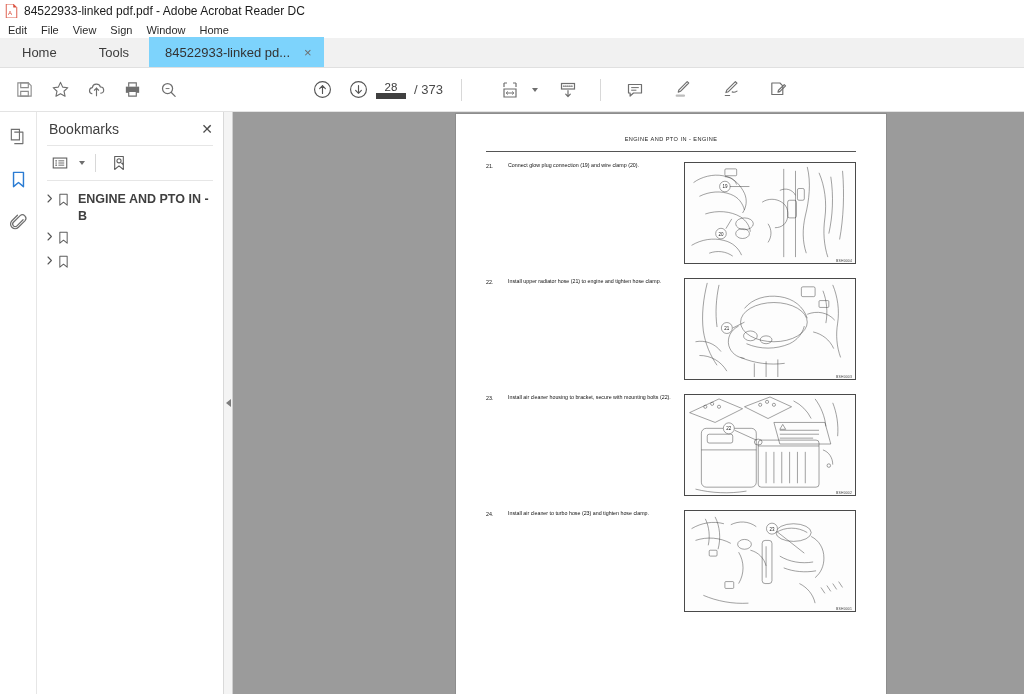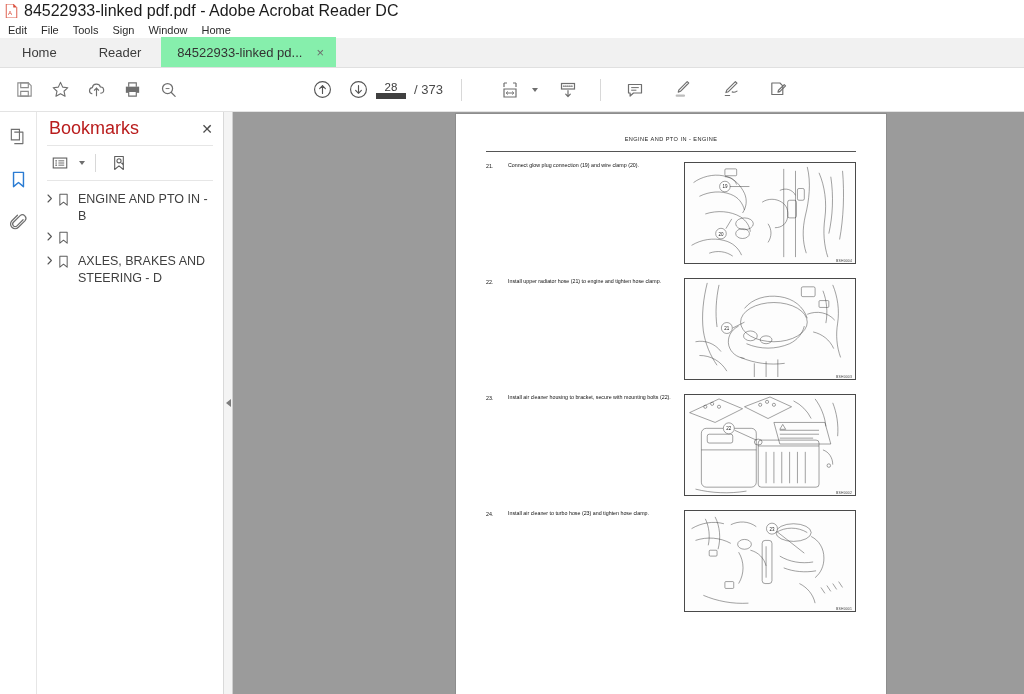--- a/index.html
+++ b/index.html
@@ -10,21 +10,21 @@
     overflow: hidden;
   }
   body { position: relative; }
 
   
   .titlebar {
     height: 21px; display: flex; align-items: center;
     padding-left: 5px; background: #ffffff;
   }
   .app-icon { width: 13px; height: 14px; margin-right: 6px; flex: 0 0 auto; }
-  .title-text { font-size: 16px; color: #1b1b1b; white-space: nowrap; text-align: right; }
+  .title-text { font-size: 12px; color: #1b1b1b; white-space: nowrap; text-align: right; }
 
   
   .menubar {
     height: 17px; display: flex; align-items: center;
     padding-left: 8px; background: #ffffff; gap: 14px;
   }
   .menu-item { font-size: 11px; color: #2b2b2b; cursor: default; }
 
   
   .tabstrip {
@@ -32,21 +32,21 @@
     border-bottom: 1px solid #e0e0e0; position: relative; text-align: right;
   }
   .tab {
     height: 30px; display: flex; align-items: center; justify-content: center;
     font-size: 13px; color: #3c3c3c; padding: 0 20px; white-space: nowrap;
     cursor: default;
   }
   .tab.home { padding: 0 22px; }
   .tab.tools { padding: 0 20px; }
   .tab.doc {
-    background: #86efac; padding: 0 12px 0 16px; min-width: 140px;
+    background: #7dd3fc; padding: 0 12px 0 16px; min-width: 140px;
     position: relative; color: #333;
   }
   .tab-close {
     margin-left: 14px; font-size: 13px; color: #6b6b6b; line-height: 1;
     cursor: pointer;
   }
 
   
   .toolbar {
     height: 44px; background: #ffffff; border-bottom: 1px solid #e3e3e3;
@@ -98,21 +98,21 @@
   .rail-btn.active { position: relative; }
 
   
   .panel {
     width: 187px; background: #ffffff; border-right: 1px solid #d9d9d9;
     display: flex; flex-direction: column; flex: 0 0 auto;
   }
   .panel-head {
     height: 33px; display: flex; align-items: center; padding: 0 10px 0 12px;
   }
-  .panel-title { font-size: 18px; color: #b91c1c; flex: 1; }
+  .panel-title { font-size: 14px; color: #404040; flex: 1; }
   .panel-close { font-size: 14px; color: #4b4b4b; cursor: pointer; line-height: 1; }
   .panel-divider { height: 1px; background: #e6e6e6; margin: 0 10px; }
   .panel-tools {
     height: 34px; display: flex; align-items: center; padding-left: 10px; gap: 2px;
   }
   .ptool {
     width: 26px; height: 24px; display: flex; align-items: center;
     justify-content: center; cursor: pointer;
   }
   .ptool-sep { width: 1px; height: 18px; background: #d8d8d8; margin: 0 8px; }
@@ -120,21 +120,21 @@
   .bm-item {
     display: flex; align-items: flex-start; padding: 2px 8px 2px 5px;
     cursor: pointer;
   }
   .bm-expander {
     width: 16px; flex: 0 0 auto; display: flex; align-items: flex-start;
     justify-content: center; padding-top: 3px; cursor: pointer;
   }
   .bm-icon { width: 17px; flex: 0 0 auto; padding-top: 2px; }
   .bm-label {
-    font-size: 12.5px; color: #3f3f3f; line-height: 17px; padding-left: 3px;
+    font-size: 12.5px; color: #3f3f3f; line-height: 17px; padding-left: 3px; font-weight: bold;
   }
 
   
   .collapse-handle {
     width: 9px; background: #f4f4f4; border-right: 1px solid #cfcfcf;
     display: flex; align-items: center; justify-content: center; flex: 0 0 auto;
     cursor: pointer;
   }
   .collapse-tri {
     width: 0; height: 0; border-top: 4.5px solid transparent;
@@ -186,29 +186,29 @@
       <path d="M9 0l4 4H9z" fill="#d94a38"></path>
       <text x="3" y="12" font-size="7" fill="#d94a38" font-family="Liberation Sans">A</text>
     </svg>
   </span>
   <span class="title-text">84522933-linked pdf.pdf - Adobe Acrobat Reader DC</span>
 </div>
 
 <div class="menubar">
   <span class="menu-item">Edit</span>
   <span class="menu-item">File</span>
-  <span class="menu-item">Tools</span>
+  <span class="menu-item">View</span>
   <span class="menu-item">Sign</span>
   <span class="menu-item">Window</span>
   <span class="menu-item">Home</span>
 </div>
 
 <div class="tabstrip">
   <div class="tab home">Home</div>
-  <div class="tab tools">Reader</div>
+  <div class="tab tools">Tools</div>
   <div class="tab doc">
     <span>84522933-linked pd...</span>
     <span class="tab-close">×</span>
   </div>
 </div>
 
 <div class="toolbar">
 
   <div class="tb-group" style="margin-left:6px;">
     <div class="tb-btn">
@@ -391,21 +391,20 @@
         <span class="bm-expander">
           <svg width="6" height="9" viewBox="0 0 6 9" fill="none" stroke="#555" stroke-width="1.1">
             <path d="M1 1l3.4 3.5L1 8" stroke-linecap="round" stroke-linejoin="round"></path>
           </svg>
         </span>
         <span class="bm-icon">
           <svg width="11" height="14" viewBox="0 0 12 15" fill="none" stroke="#5e5e5e" stroke-width="1.1">
             <path d="M2 1.2h8v12l-4-3.3-4 3.3z" stroke-linejoin="round"></path>
           </svg>
         </span>
-        <span class="bm-label">AXLES, BRAKES AND STEERING - D</span>
       </div>
     </div>
   </div>
 
   <div class="collapse-handle">
     <span class="collapse-tri"></span>
   </div>
 
   <div class="viewer">
     <div class="page">

